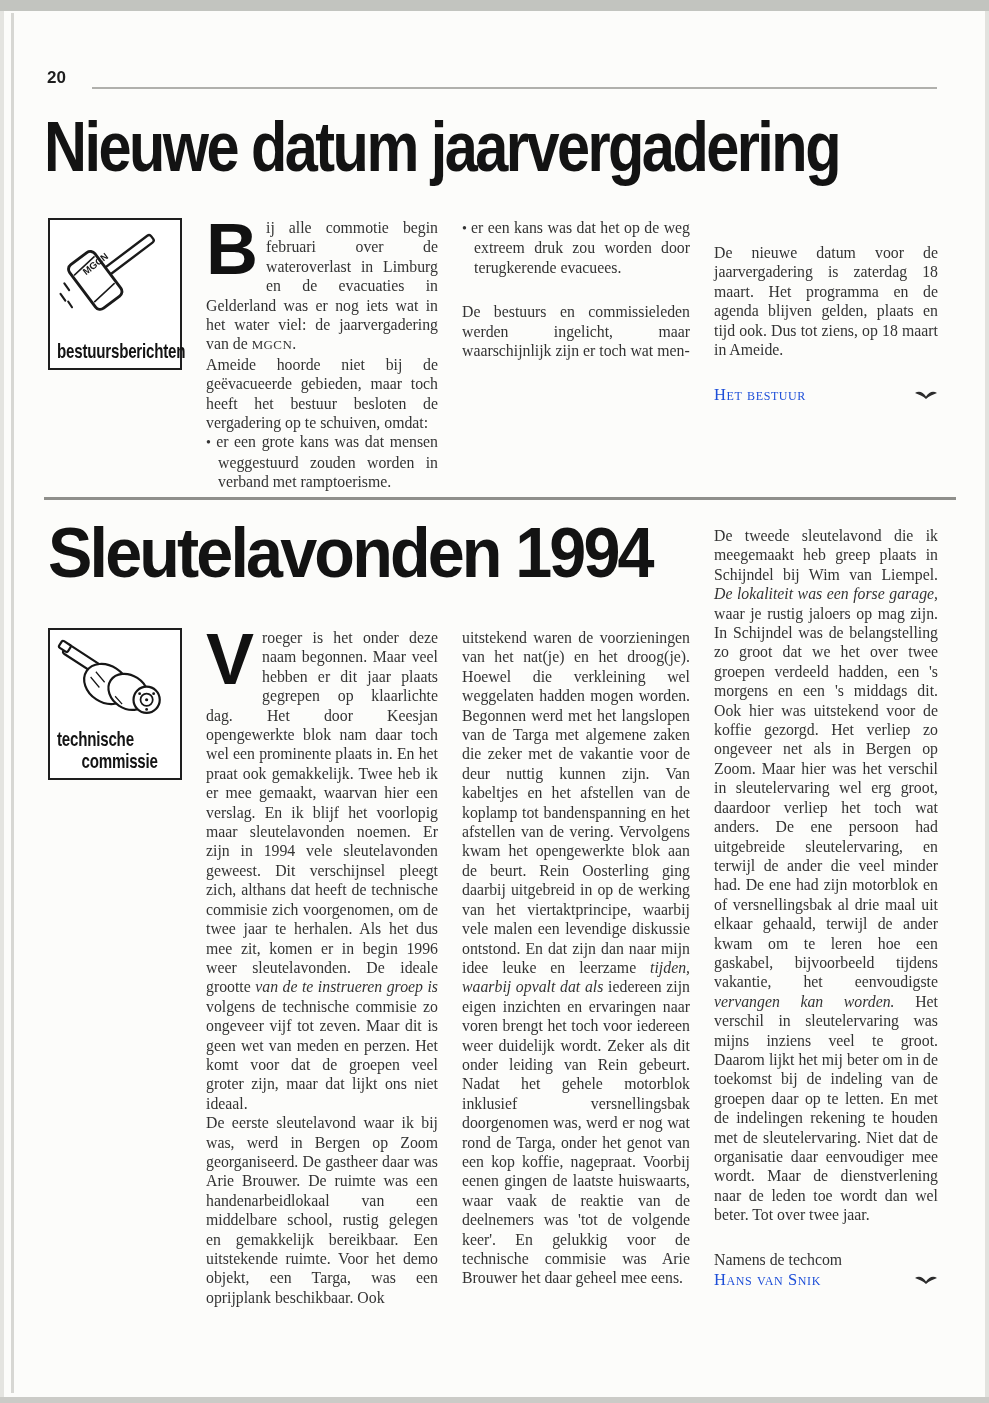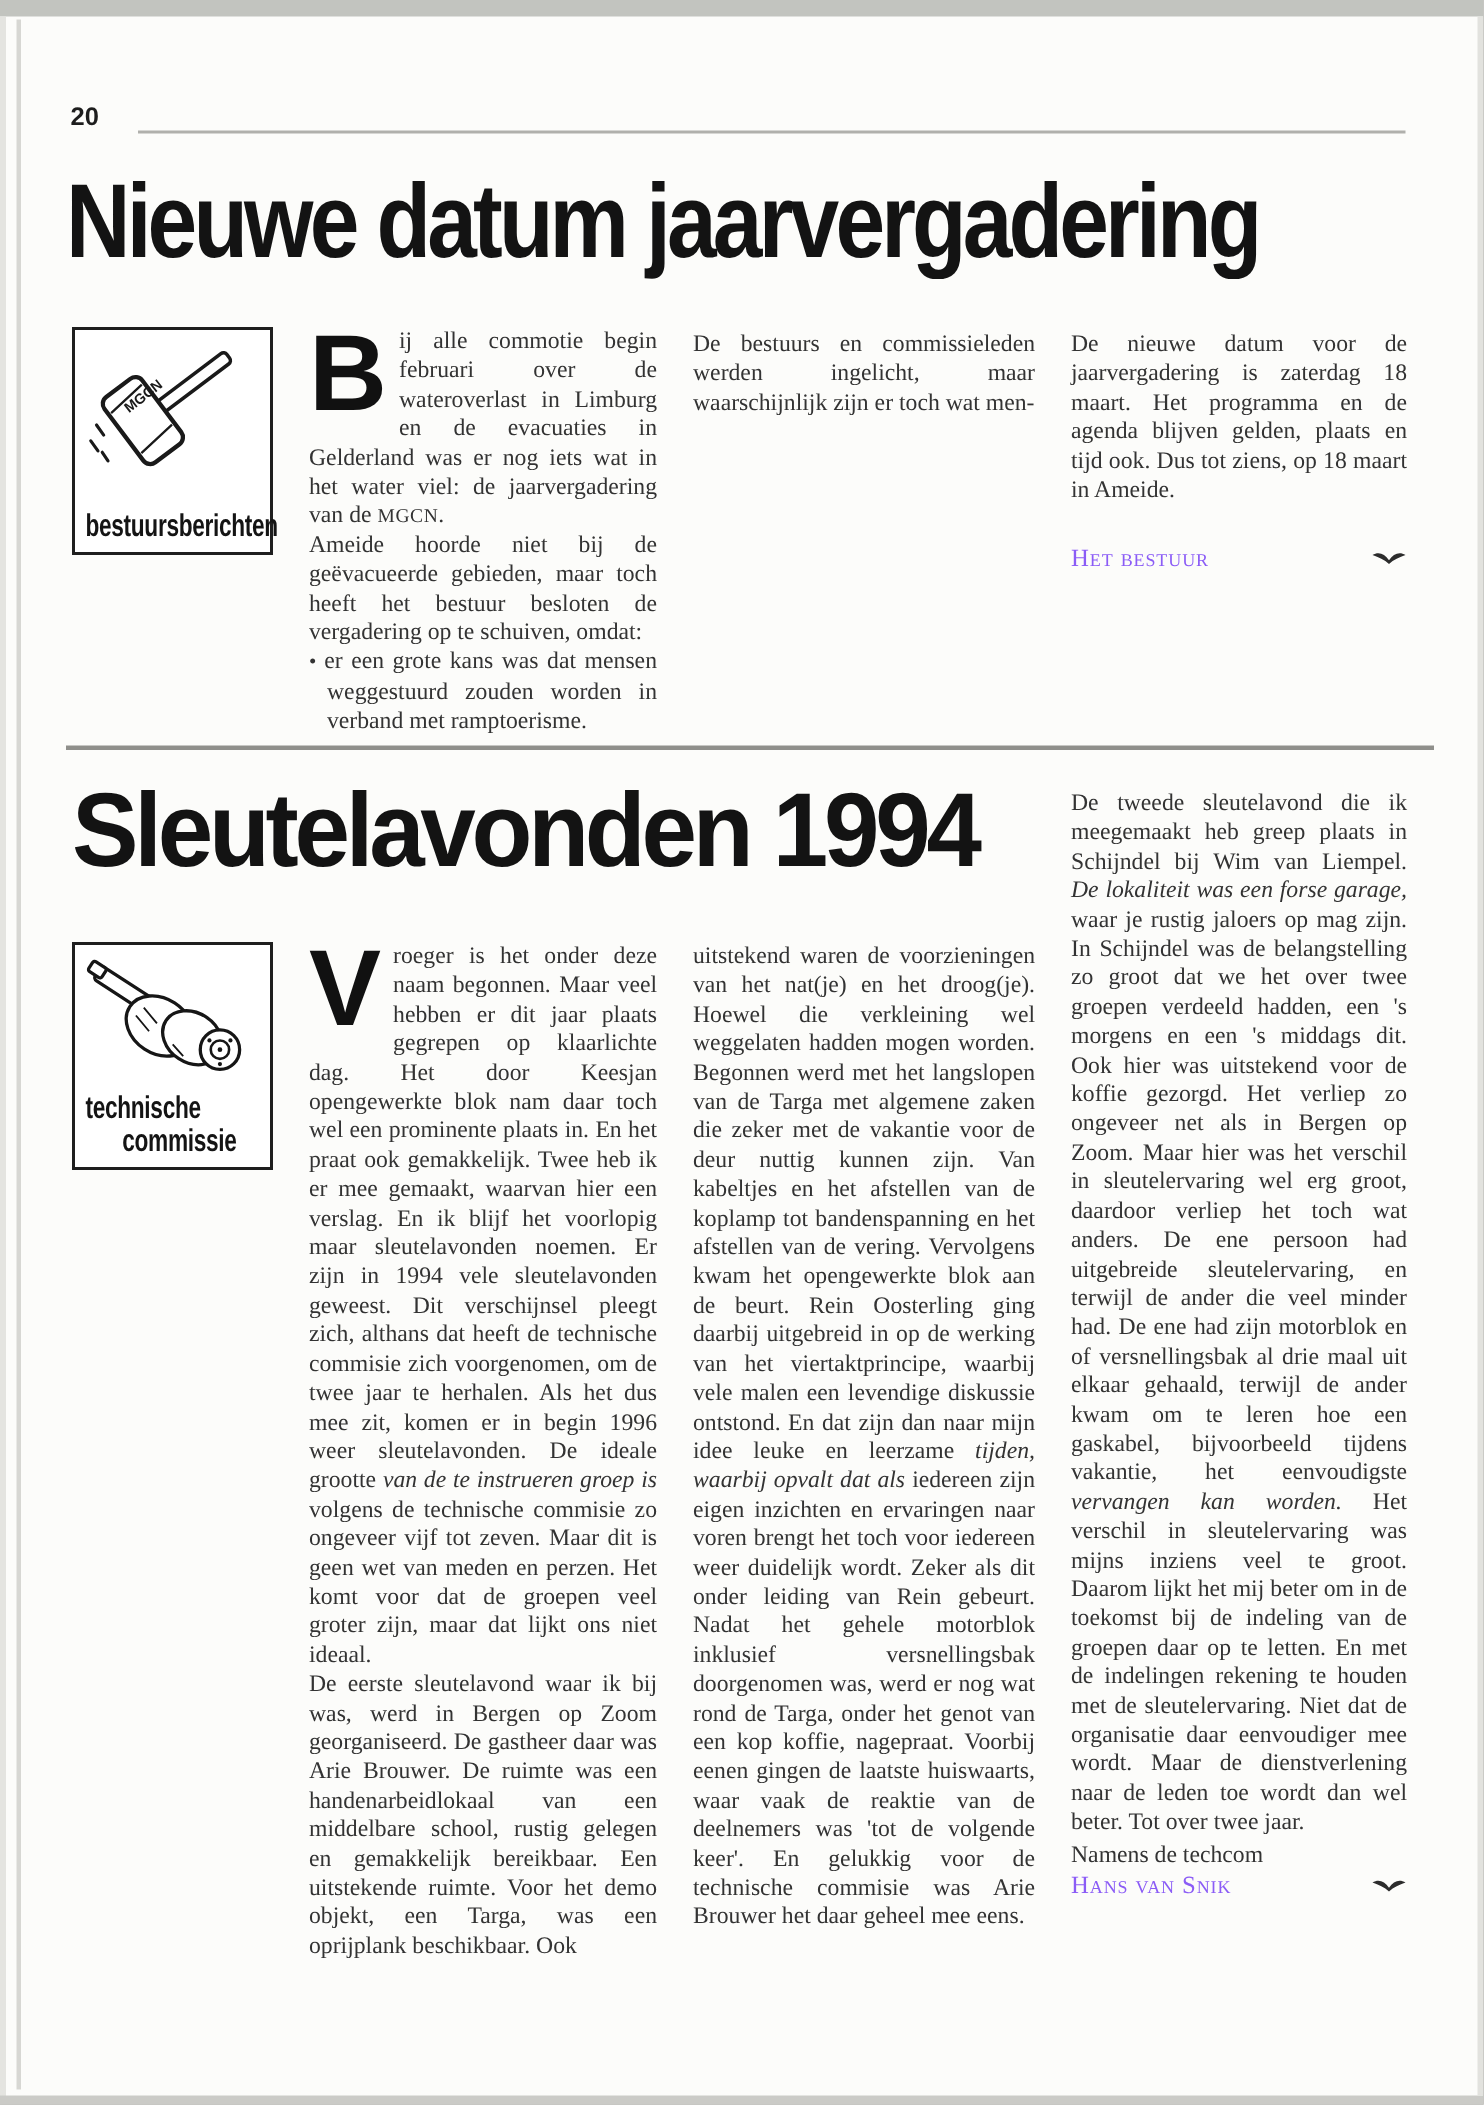--- a/index.html
+++ b/index.html
@@ -34,31 +34,31 @@
   .badge{border:2px solid #1e1e1e;background:#fff;height:136px;padding:5px 5px 7px 7px;
          display:flex;flex-direction:column;justify-content:space-between;align-self:start;}
   .badge svg{display:block;margin:0 auto;}
   .badge-caption{font-family:"Liberation Sans",sans-serif;font-weight:bold;font-size:21px;
                  color:#141414;letter-spacing:-0.3px;white-space:nowrap;line-height:1.02;
                  transform:scaleX(0.72);transform-origin:left bottom;}
   .badge-caption .cap-line2{display:block;margin-left:34px;}
 
   
   .col p.para{margin:0;font-size:15.8px;line-height:19.4px;text-align:justify;color:#333;}
-  .col p.gap{margin-top:2px;}
+  .col p.gap{margin-top:25px;}
   .col p.bullet{padding-left:12px;text-indent:-12px;}
   .bdot{font-size:14px;}
   .dropcap{float:left;font-family:"Liberation Sans",sans-serif;font-weight:bold;font-size:72px;
            line-height:56px;margin:3px 8px 0 0;color:#111;}
   .it{font-style:italic;}
   .sc{font-size:13px;letter-spacing:0.4px;}
   .rightcol{padding-top:8px;}
 
   .sig-row{display:flex;justify-content:space-between;align-items:center;margin-top:26px;}
-  .sig{font-variant:small-caps;font-size:16.5px;color:#8b5cf6;letter-spacing:0.6px;}
+  .sig{font-variant:small-caps;font-size:16.5px;color:#1d4ed8;letter-spacing:0.6px;}
   .endmark{flex:0 0 auto;}
 </style>
 </head>
 <body>
 
 <div id="page">
   <div class="edge-top"></div>
   <div class="edge-left"></div>
   <div class="edge-left-line"></div>
   <div class="edge-bottom"></div>
@@ -84,20 +84,21 @@
       </svg>
       <div class="badge-caption">bestuursberichten</div>
     </div>
 
     <div class="col">
         <p class="para"><span class="dropcap">B</span><span>ij alle commotie begin februari over de wateroverlast in Limburg en de evacuaties in Gelderland was er nog iets wat in het water viel: de jaarvergadering van de </span><span class="sc">MGCN</span><span>.</span></p>
         <p class="para"><span>Ameide hoorde niet bij de geëvacueerde gebieden, maar toch heeft het bestuur besloten de vergadering op te schuiven, omdat:</span></p>
         <p class="para bullet"><span class="bdot">• </span><span>er een grote kans was dat mensen weggestuurd zouden worden in verband met ramptoerisme.</span></p>
       </div>
     <div class="col">
+        <p class="para bullet"><span class="bdot">• </span><span>er een kans was dat het op de weg extreem druk zou worden door terugkerende evacuees.</span></p>
         <p class="para gap"><span>De bestuurs en commissieleden werden ingelicht, maar waarschijnlijk zijn er toch wat men-</span></p>
       </div>
     <div class="col">
       <div>
           <p class="para gap"><span>De nieuwe datum voor de jaarvergadering is zaterdag 18 maart. Het programma en de agenda blijven gelden, plaats en tijd ook. Dus tot ziens, op 18 maart in Ameide.</span></p>
         </div>
       <div class="sig-row">
         <span class="sig">Het bestuur</span>
         <svg class="endmark" width="24" height="10" viewBox="0 0 24 10">
           <path d="M1,3 C5,0.5 9,2 12,6.5 C15,2 19,0.5 23,3 C19,4.5 15,6 12,9 C9,6 5,4.5 1,3 Z" fill="#2c2c2c"></path>

